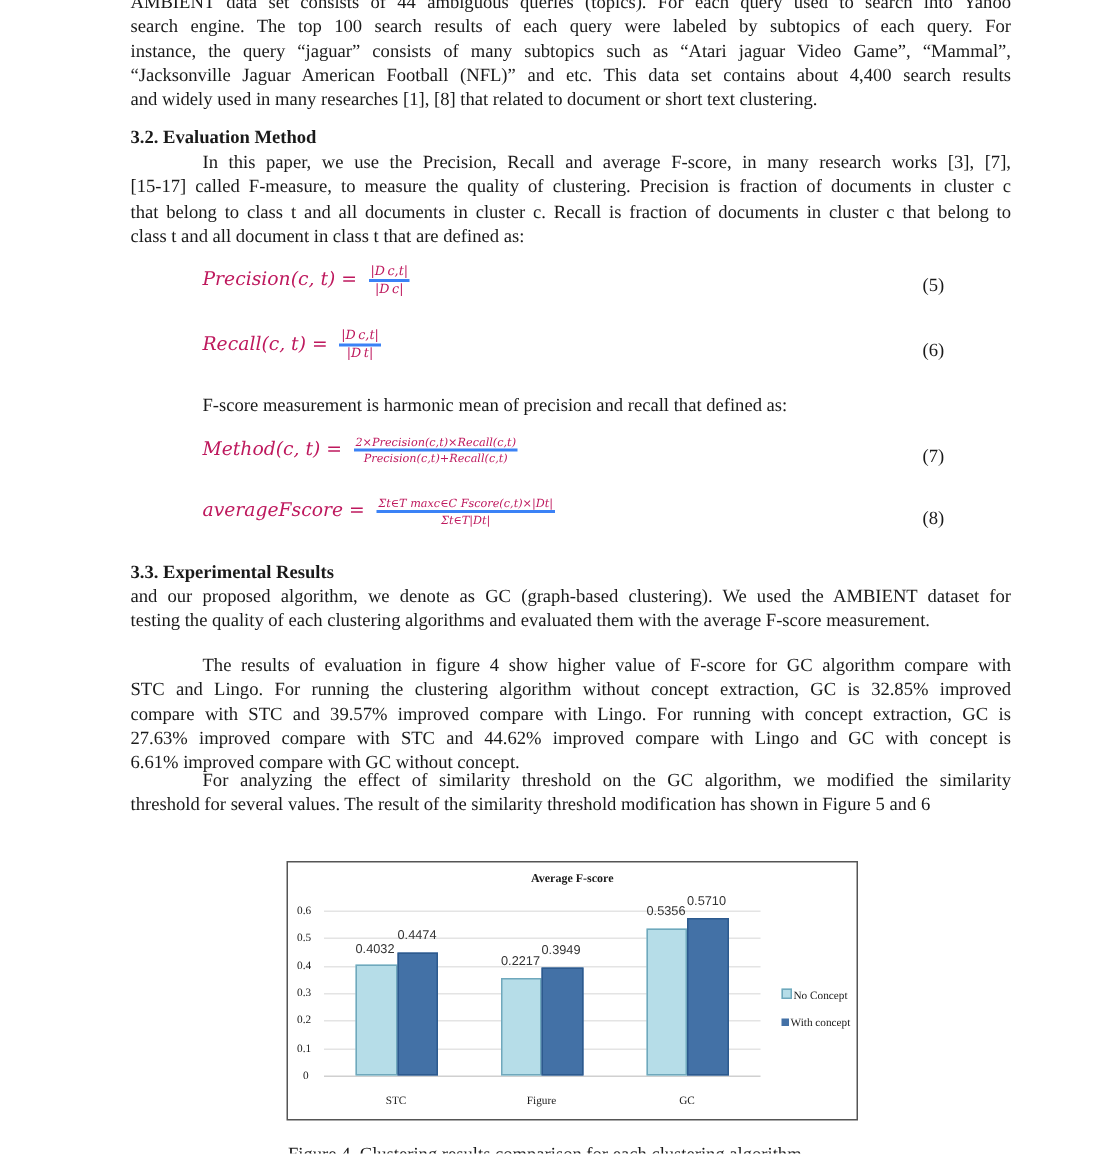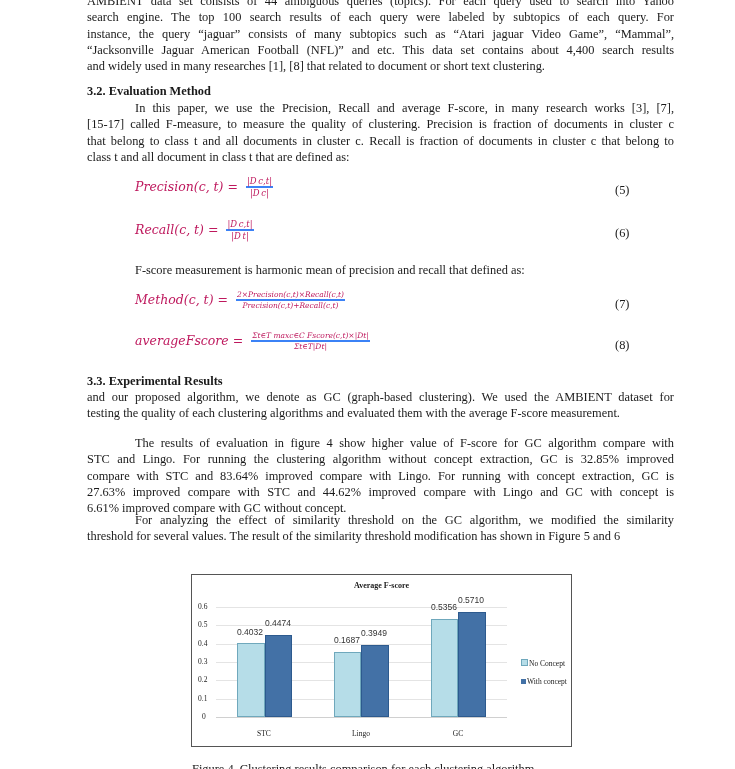--- a/index.html
+++ b/index.html
@@ -96,21 +96,21 @@
   <div class="eqnum" style="top:338px;">(8)</div>
 
   <div class="heading" style="top:374px;">3.3. Experimental Results</div>
   <div class="para" style="top:389px;">
     <span class="line">and our proposed algorithm, we denote as GC (graph-based clustering). We used the AMBIENT dataset for</span>
     <span class="line last">testing the quality of each clustering algorithms and evaluated them with the average F-score measurement.</span>
   </div>
   <div class="para" style="top:435px;">
     <span class="line indent">The results of evaluation in figure 4 show higher value of F-score for GC algorithm compare with</span>
     <span class="line">STC and Lingo. For running the clustering algorithm without concept extraction, GC is 32.85% improved</span>
-    <span class="line">compare with STC and 83.64% improved compare with Lingo. For running with concept extraction, GC is</span>
+    <span class="line">compare with STC and 39.57% improved compare with Lingo. For running with concept extraction, GC is</span>
     <span class="line">27.63% improved compare with STC and 44.62% improved compare with Lingo and GC with concept is</span>
     <span class="line last">6.61% improved compare with GC without concept.</span>
   </div>
   <div class="para" style="top:512px;">
     <span class="line indent">For analyzing the effect of similarity threshold on the GC algorithm, we modified the similarity</span>
     <span class="line last">threshold for several values. The result of the similarity threshold modification has shown in Figure 5 and 6</span>
   </div>
 
   <div class="chart-box">
     <div class="chart-title">Average F-score</div>
@@ -131,30 +131,30 @@
     <div class="grid" style="top:124px;"></div>
     <div class="axis" style="top:142px;"></div>
 
     <div class="bar nc" style="left:45px; width:28px; top:68px; height:74px;"></div>
     <div class="bar wc" style="left:73px; width:27px; top:60px; height:82px;"></div>
     <div class="blabel" style="left:45px; top:52px;">0.4032</div>
     <div class="blabel" style="left:73px; top:43px;">0.4474</div>
 
     <div class="bar nc" style="left:142px; width:27px; top:77px; height:65px;"></div>
     <div class="bar wc" style="left:169px; width:28px; top:70px; height:72px;"></div>
-    <div class="blabel" style="left:142px; top:60px;">0.1687</div>
+    <div class="blabel" style="left:142px; top:60px;">0.2217</div>
     <div class="blabel" style="left:169px; top:53px;">0.3949</div>
 
     <div class="bar nc" style="left:239px; width:27px; top:44px; height:98px;"></div>
     <div class="bar wc" style="left:266px; width:28px; top:37px; height:105px;"></div>
     <div class="blabel" style="left:239px; top:27px;">0.5356</div>
     <div class="blabel" style="left:266px; top:20px;">0.5710</div>
 
     <div class="xcat" style="left:42px; top:154px;">STC</div>
-    <div class="xcat" style="left:139px; top:154px;">Lingo</div>
+    <div class="xcat" style="left:139px; top:154px;">Figure</div>
     <div class="xcat" style="left:236px; top:154px;">GC</div>
 
     <div class="legend" style="top:84px;">
       <span class="sw" style="background:#b6dde8; border:1px solid #6fa8bc;"></span><span>No Concept</span>
     </div>
     <div class="legend" style="top:102px;">
       <span class="sw" style="background:#4371a6;"></span><span>With concept</span>
     </div>
   </div>
 

